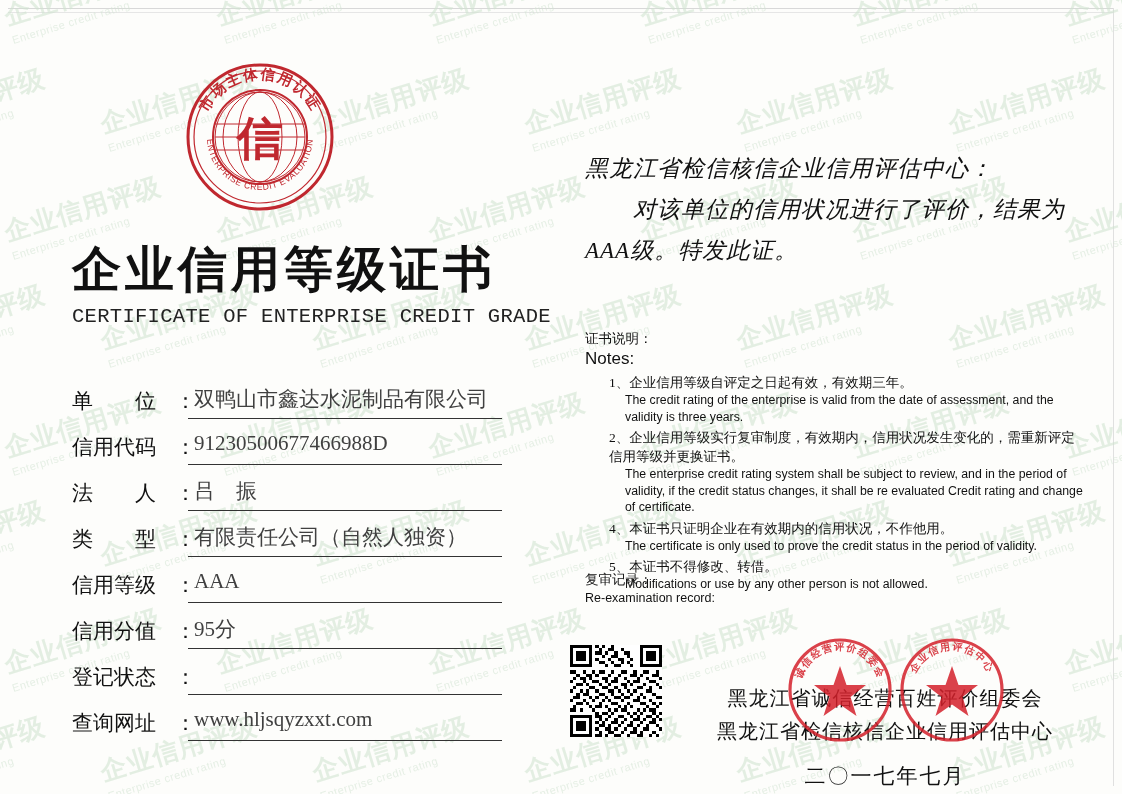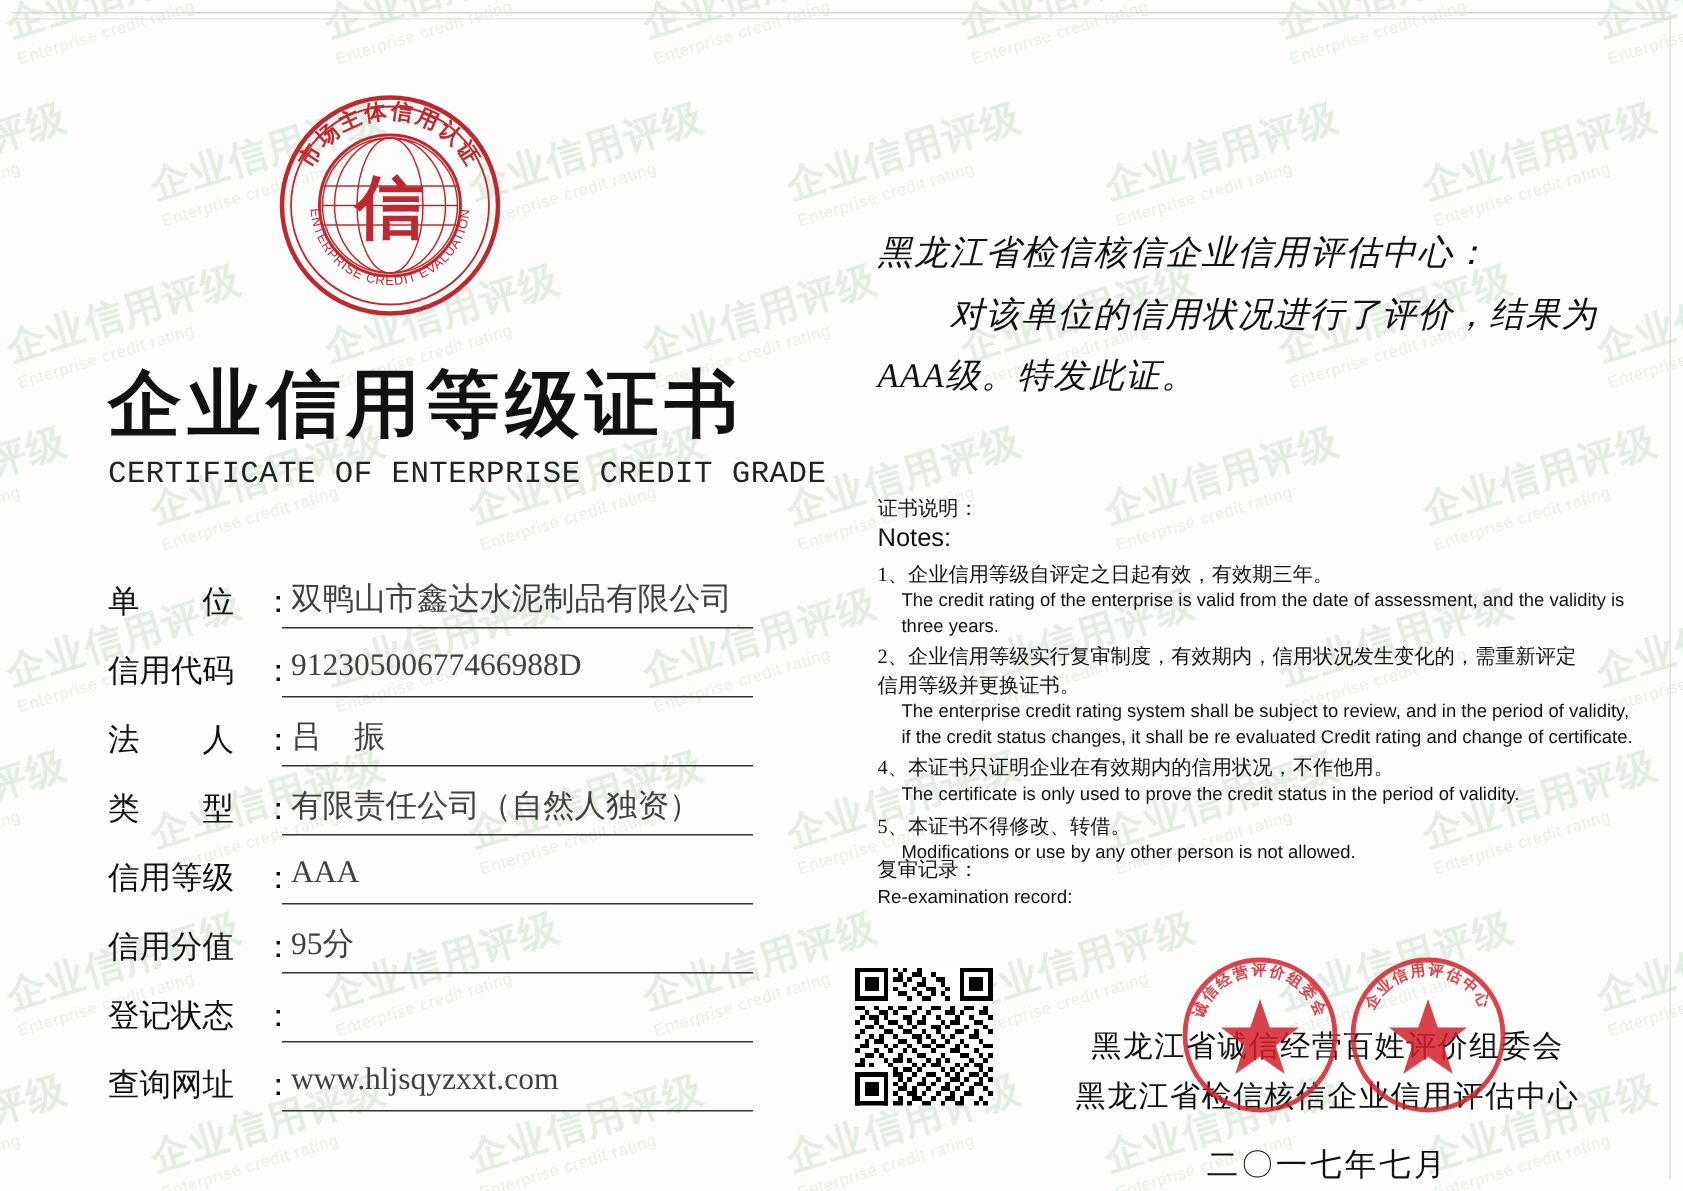--- a/index.html
+++ b/index.html
@@ -177,20 +177,21 @@
     margin-bottom: 1px;
     margin-top: 40px;
   }
   .note-head-en {
     font-family: "Liberation Sans", sans-serif;
     font-size: 17px;
     margin-bottom: 4px;
   }
   .note-item {
     margin-bottom: 3px;
+    margin-left: 24px;
   }
   .note-cn {
     font-size: 13.5px;
     line-height: 19px;
   }
   .note-en {
     font-family: "Liberation Sans", sans-serif;
     font-size: 12.3px;
     line-height: 16.5px;
     padding-left: 16px;

